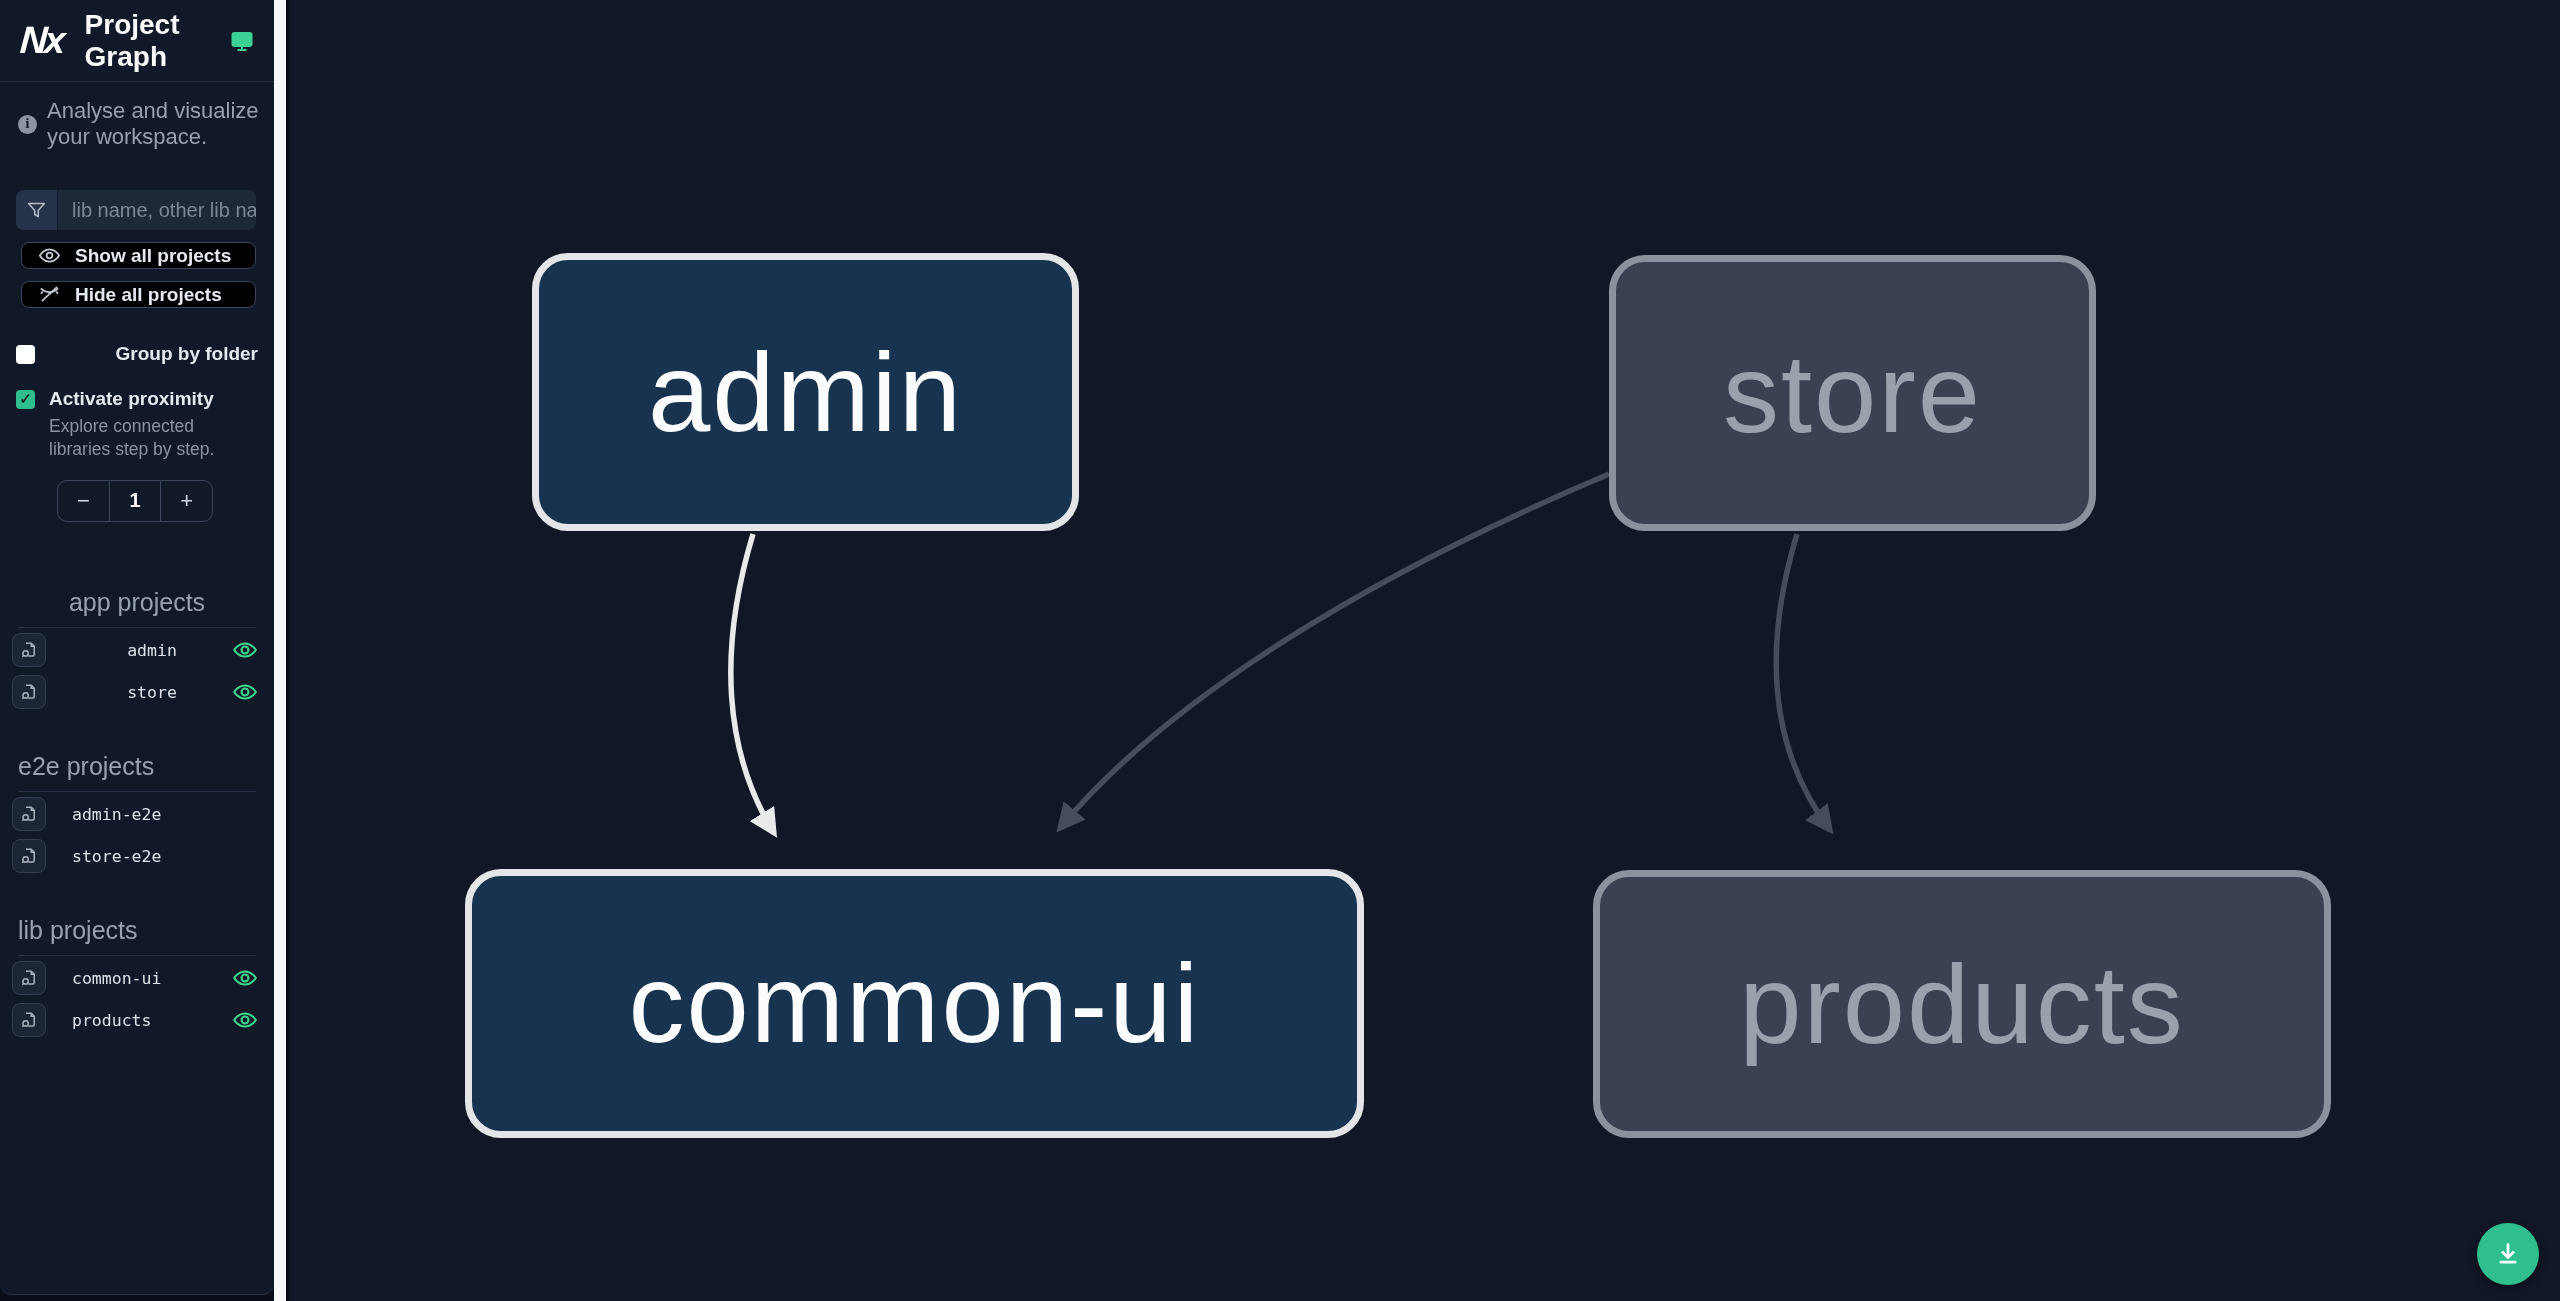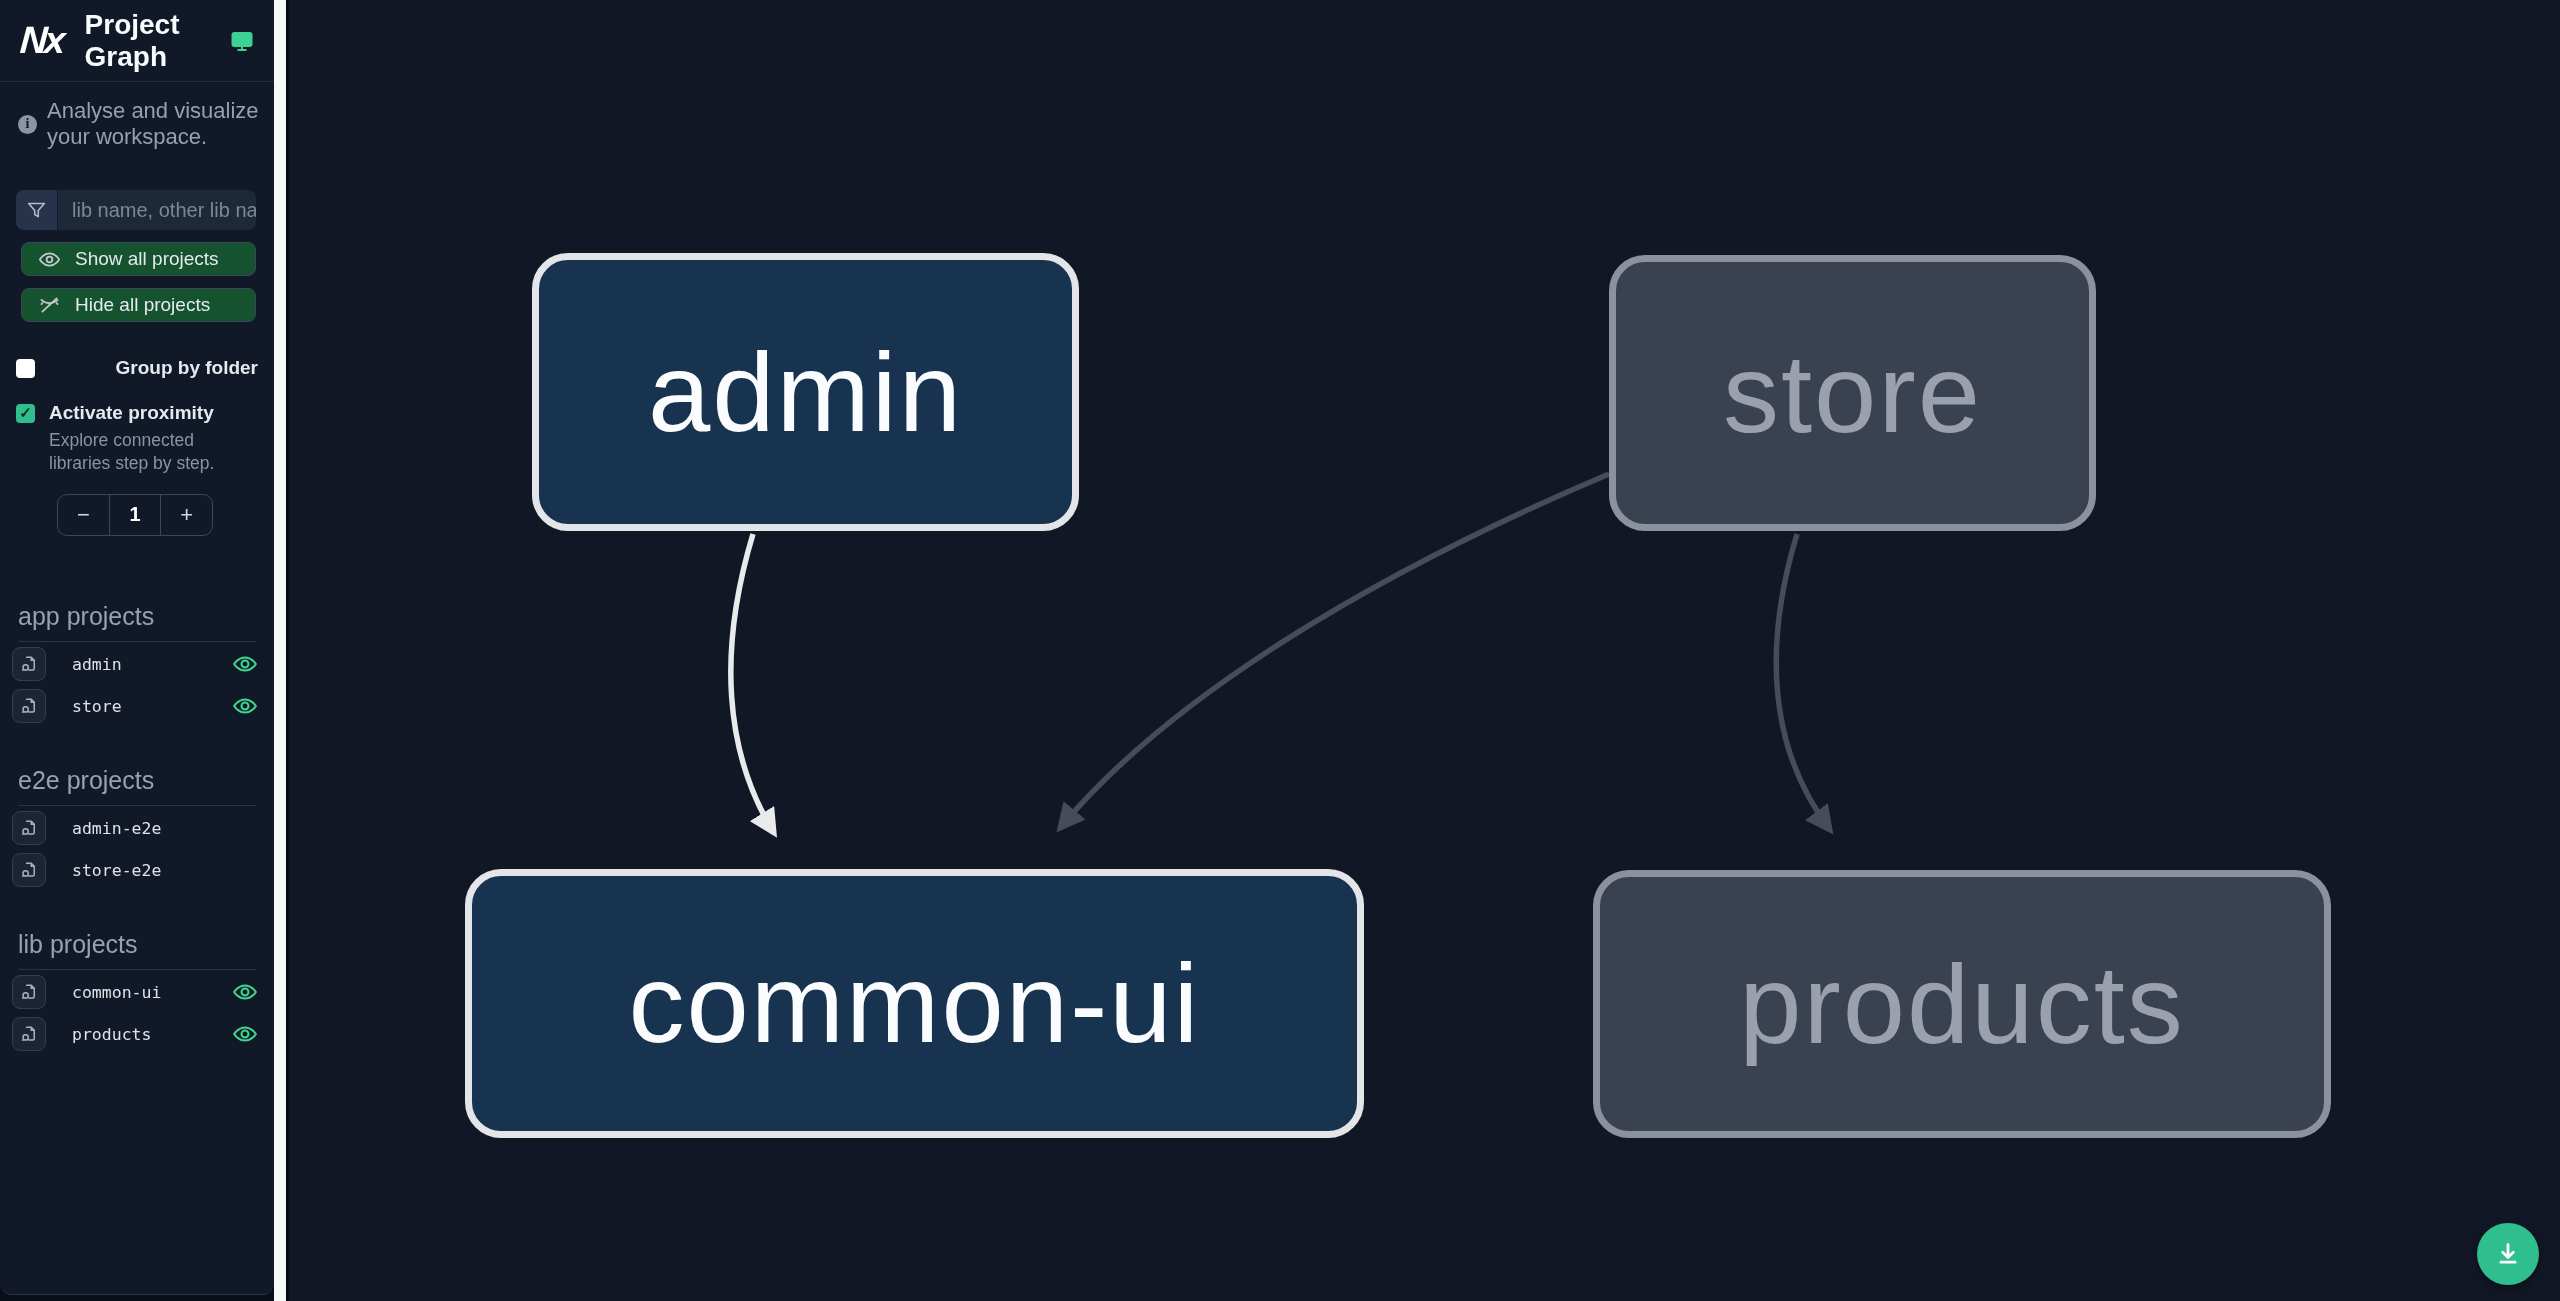--- a/index.html
+++ b/index.html
@@ -41,33 +41,33 @@
   
   .opt { display:flex; padding:0 16px; margin-top:22px; gap:14px; flex:none; }
   .cb { width:19px; height:19px; border-radius:4px; margin-top:2px; flex:none; display:flex; align-items:center; justify-content:center; }
   .cb-gray { background:#9aa1ad; }
   .cb-white { background:#ffffff; }
   .cb-checked { background:#2fbf8f; color:#17251f; font-size:15px; font-weight:700; }
   .opt-label { color:#e5e9f0; font-size:19px; font-weight:700; line-height:1.2; }
   .opt-desc { color:#8b93a1; font-size:17.5px; line-height:1.35; margin-top:4px; max-width:212px; }
 
   
-  .act-btn { margin:12px 18px 0 21px; height:34px; border:1px solid #3a465c; border-radius:8px; background:#14532d;
-    display:flex; align-items:center; gap:14px; padding:0 16px; color:#e5e9f0; font-size:19px; font-weight:400; flex:none; cursor:pointer; }
+  .act-btn { margin:12px 18px 0 21px; height:27px; border:1px solid #3a465c; border-radius:8px; background:#000000;
+    display:flex; align-items:center; gap:14px; padding:0 16px; color:#e5e9f0; font-size:19px; font-weight:700; flex:none; cursor:pointer; }
   .act-btn:first-of-type { margin-top:26px; }
 
   
   .stepper { margin:18px 0 0 57px; width:156px; height:42px; display:flex; border:1px solid #3a465c; border-radius:10px; overflow:hidden; flex:none; }
   .step-cell { flex:1; display:flex; align-items:center; justify-content:center; color:#cfd5de; font-size:22px; }
   .step-cell + .step-cell { border-left:1px solid #3a465c; }
   .step-value { color:#ffffff; font-size:20px; font-weight:700; }
 
   
   .section { margin-top:40px; flex:none; }
-  .section.first { margin-top:66px; }
+  .section.first { margin-top:66px;text-align:center; }
   .sec-title { color:#98a1af; font-size:25px; margin:0 18px; padding-bottom:10px; border-bottom:1px solid #2a3349; font-weight:400; }
   .proj-row { display:flex; align-items:center; height:39px; padding:0 16px 0 12px; margin-top:3px; }
   .focus-btn { width:34px; height:34px; border:1px solid #333e52; border-radius:8px; background:#1b2535;
     display:flex; align-items:center; justify-content:center; flex:none; cursor:pointer; }
   .proj-name { font-family:"DejaVu Sans Mono", monospace; font-size:16.5px; color:#dfe3e9; margin-left:26px; flex:1; }
   .eye-btn { display:flex; cursor:pointer; }
 
   
   .node { position:absolute; border-radius:36px; display:flex; align-items:center; justify-content:center;
     font-size:112px; letter-spacing:2px; cursor:pointer; }

